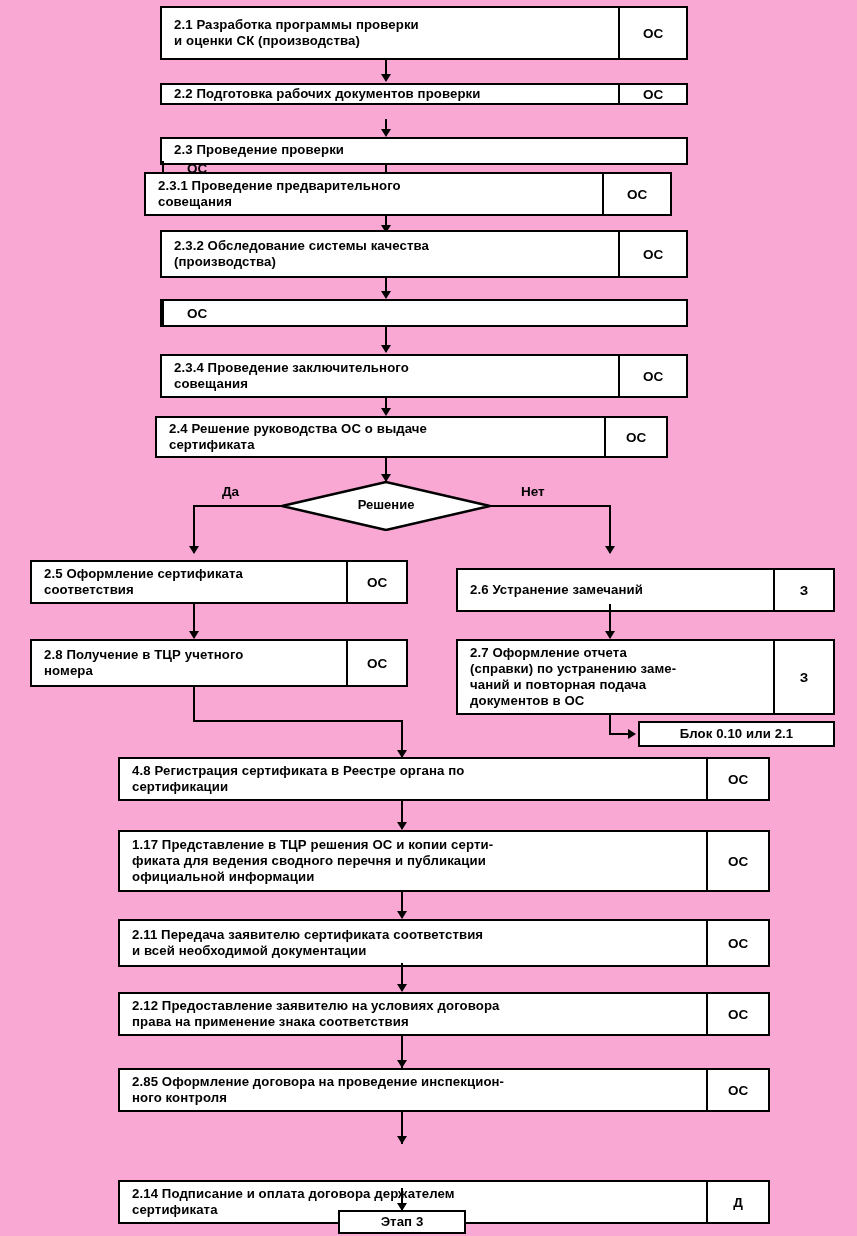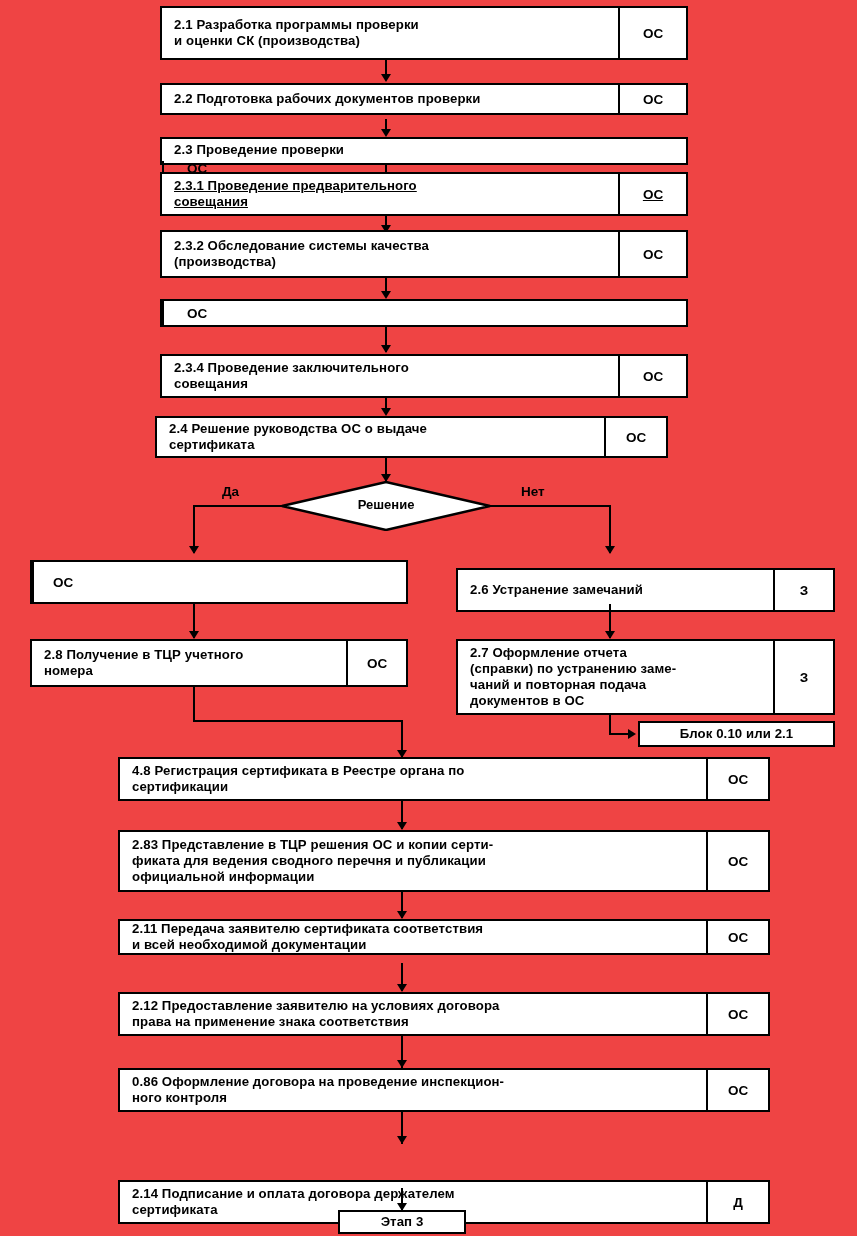--- a/index.html
+++ b/index.html
@@ -4,21 +4,21 @@
 <style>
   html, body {
     margin: 0;
     padding: 0;
     background: #ffffff;
   }
   #canvas {
     position: relative;
     width: 857px;
     height: 1236px;
-    background: #ef4444;
+    background: #f9a8d4;
     font-family: "Liberation Sans", sans-serif;
     overflow: hidden;
   }
 
   
   .node {
     position: absolute;
     box-sizing: border-box;
     border: 2px solid #000000;
     background: #ffffff;
@@ -112,35 +112,35 @@
 <div id="canvas">
 
   <div class="node" style="left:160px; top:6px; width:528px; height:54px;">
     <div class="body">2.1 Разработка программы проверки
 и оценки СК (производства)</div>
     <div class="actor" style="width:68px;">ОС</div>
   </div>
   <div class="vline" style="left:385px; top:60px; height:18px;"></div>
   <div class="arrow-down" style="left:381px; top:74px;"></div>
 
-  <div class="node" style="left:160px; top:83px; width:528px; height:32px;">
+  <div class="node" style="left:160px; top:83px; width:528px; height:22px;">
     <div class="body">2.2 Подготовка рабочих документов проверки</div>
     <div class="actor" style="width:68px;">ОС</div>
   </div>
   <div class="vline" style="left:385px; top:119px; height:14px;"></div>
   <div class="arrow-down" style="left:381px; top:129px;"></div>
 
   <div class="node" style="left:160px; top:137px; width:528px; height:28px;flex-direction:column;">
     <div class="body">2.3 Проведение проверки</div>
     <div class="actor" style="width:68px;">ОС</div>
   </div>
   <div class="vline" style="left:385px; top:165px; height:12px;"></div>
   <div class="arrow-down" style="left:381px; top:172px;"></div>
 
-  <div class="node" style="left:160px; top:172px; width:528px; height:44px;text-decoration:underline;">
+  <div class="node" style="left:144px; top:172px; width:528px; height:44px;">
     <div class="body">2.3.1 Проведение предварительного
 совещания</div>
     <div class="actor" style="width:68px;">ОС</div>
   </div>
   <div class="vline" style="left:385px; top:216px; height:14px;"></div>
   <div class="arrow-down" style="left:381px; top:225px;"></div>
 
   <div class="node" style="left:160px; top:230px; width:528px; height:48px;">
     <div class="body">2.3.2 Обследование системы качества
 (производства)</div>
@@ -183,20 +183,22 @@
   <div class="hline" style="left:193px; top:505px; width:92px;"></div>
   <div class="vline" style="left:193px; top:505px; height:48px;"></div>
   <div class="arrow-down" style="left:189px; top:546px;"></div>
 
   <div class="branch-label" style="left:521px; top:484px;">Нет</div>
   <div class="hline" style="left:487px; top:505px; width:124px;"></div>
   <div class="vline" style="left:609px; top:505px; height:48px;"></div>
   <div class="arrow-down" style="left:605px; top:546px;"></div>
 
   <div class="node" style="left:30px; top:560px; width:378px; height:44px;">
+    <div class="body">2.5 Оформление сертификата
+соответствия</div>
     <div class="actor" style="width:60px;">ОС</div>
   </div>
   <div class="vline" style="left:193px; top:604px; height:34px;"></div>
   <div class="arrow-down" style="left:189px; top:631px;"></div>
 
   <div class="node" style="left:30px; top:639px; width:378px; height:48px;">
     <div class="body">2.8 Получение в ТЦР учетного
 номера</div>
     <div class="actor" style="width:60px;">ОС</div>
   </div>
@@ -231,46 +233,46 @@
 
   <div class="node" style="left:118px; top:757px; width:652px; height:44px;">
     <div class="body">4.8 Регистрация сертификата в Реестре органа по
 сертификации</div>
     <div class="actor" style="width:62px;">ОС</div>
   </div>
   <div class="vline" style="left:401px; top:801px; height:28px;"></div>
   <div class="arrow-down" style="left:397px; top:822px;"></div>
 
   <div class="node" style="left:118px; top:830px; width:652px; height:62px;">
-    <div class="body">2.83 Представление в ТЦР решения ОС и копии серти-
+    <div class="body">1.17 Представление в ТЦР решения ОС и копии серти-
 фиката для ведения сводного перечня и публикации
 официальной информации</div>
     <div class="actor" style="width:62px;">ОС</div>
   </div>
   <div class="vline" style="left:401px; top:892px; height:26px;"></div>
   <div class="arrow-down" style="left:397px; top:911px;"></div>
 
-  <div class="node" style="left:118px; top:919px; width:652px; height:36px;">
+  <div class="node" style="left:118px; top:919px; width:652px; height:48px;">
     <div class="body">2.11 Передача заявителю сертификата соответствия
 и всей необходимой документации</div>
     <div class="actor" style="width:62px;">ОС</div>
   </div>
   <div class="vline" style="left:401px; top:963px; height:28px;"></div>
   <div class="arrow-down" style="left:397px; top:984px;"></div>
 
   <div class="node" style="left:118px; top:992px; width:652px; height:44px;">
     <div class="body">2.12 Предоставление заявителю на условиях договора
 права на применение знака соответствия</div>
     <div class="actor" style="width:62px;">ОС</div>
   </div>
   <div class="vline" style="left:401px; top:1036px; height:32px;"></div>
   <div class="arrow-down" style="left:397px; top:1060px;"></div>
 
   <div class="node" style="left:118px; top:1068px; width:652px; height:44px;">
-    <div class="body">0.86 Оформление договора на проведение инспекцион-
+    <div class="body">2.85 Оформление договора на проведение инспекцион-
 ного контроля</div>
     <div class="actor" style="width:62px;">ОС</div>
   </div>
   <div class="vline" style="left:401px; top:1112px; height:32px;"></div>
   <div class="arrow-down" style="left:397px; top:1136px;"></div>
 
   <div class="node" style="left:118px; top:1144px; width:652px; height:44px;margin-top:36px;">
     <div class="body">2.14 Подписание и оплата договора держателем
 сертификата</div>
     <div class="actor" style="width:62px;">Д</div>

